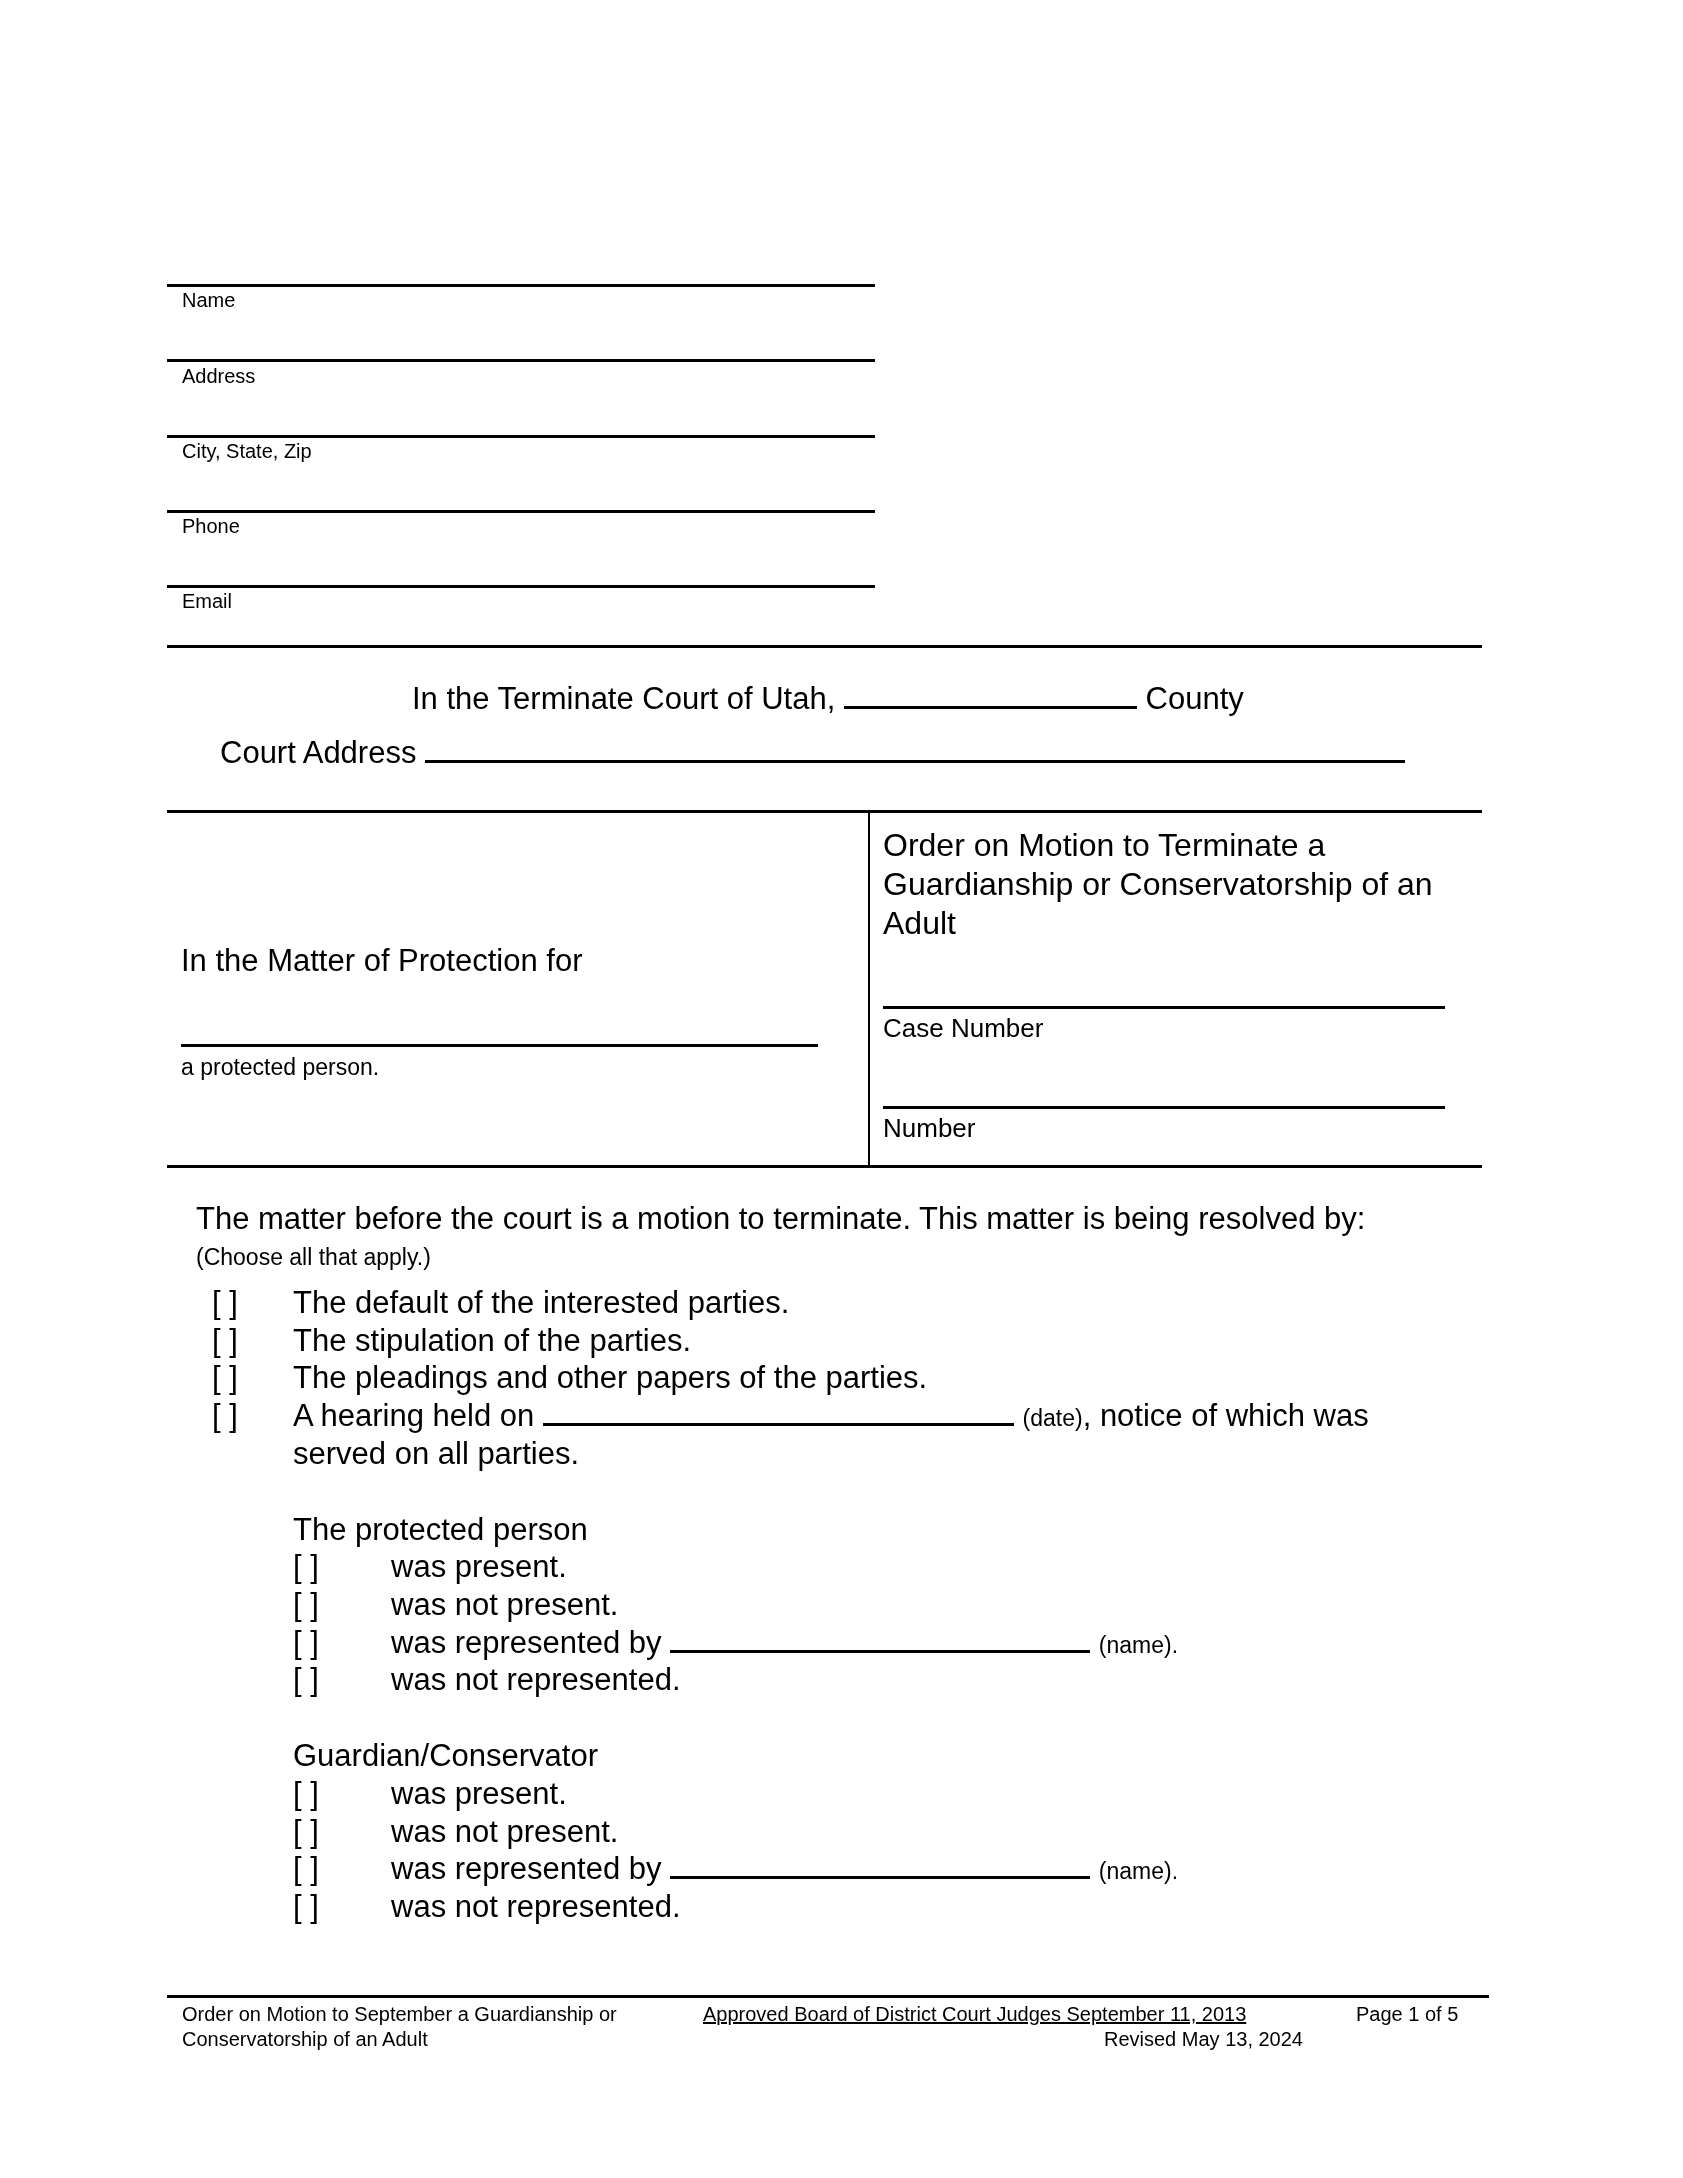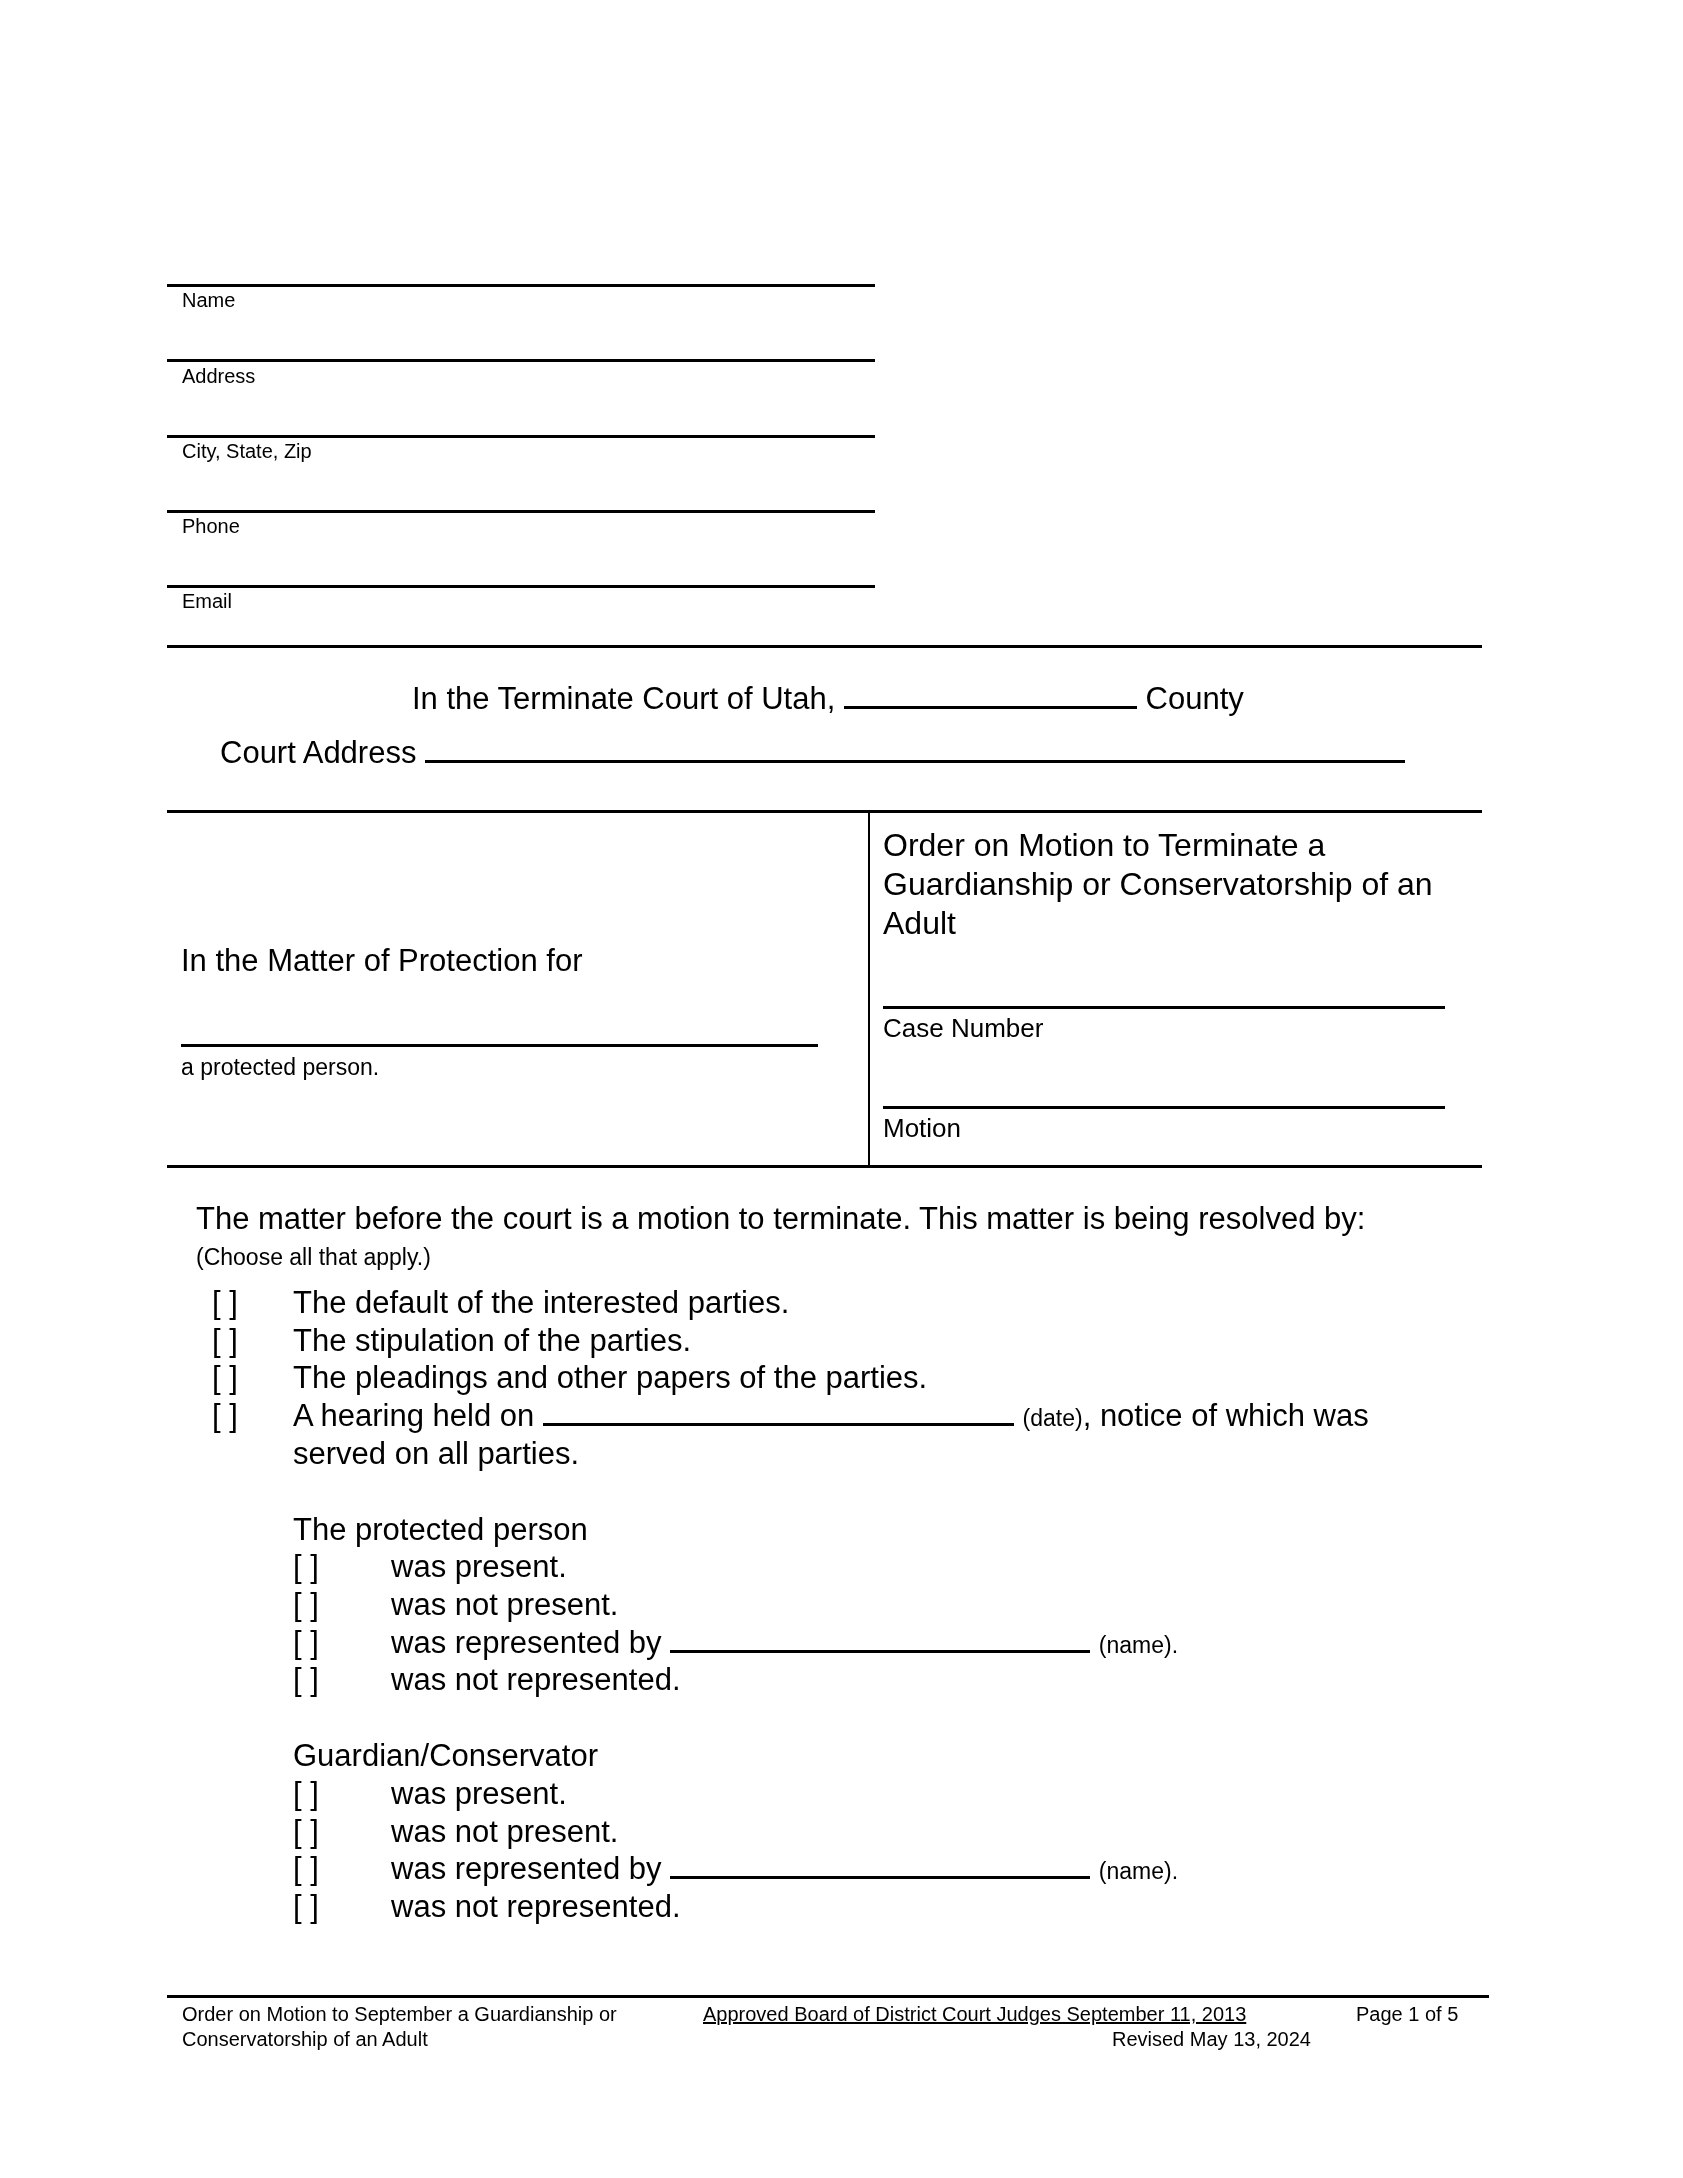--- a/index.html
+++ b/index.html
@@ -50,21 +50,21 @@
 <div class="hr" style="left:167px;top:1165px;width:1315px;height:3px;"></div>
 
 <div class="txt" style="left:181px;top:943px;">In the Matter of Protection for</div>
 <div class="hr" style="left:181px;top:1044px;width:637px;height:3px;"></div>
 <div class="txt small" style="left:181px;top:1049px;">a protected person.</div>
 
 <div class="title" style="left:883px;top:826px;">Order on Motion to Terminate a Guardianship or Conservatorship of an Adult</div>
 <div class="hr" style="left:883px;top:1006px;width:562px;height:3px;"></div>
 <div class="txt small" style="left:883px;top:1010px;font-size:26px;">Case Number</div>
 <div class="hr" style="left:883px;top:1106px;width:562px;height:3px;"></div>
-<div class="txt small" style="left:883px;top:1110px;font-size:26px;">Motion</div>
+<div class="txt small" style="left:883px;top:1110px;font-size:26px;">Number</div>
 
 <div class="txt" style="left:196px;top:1201px;">The matter before the court is a motion to terminate. This matter is being resolved by:</div>
 <div class="txt small" style="left:196px;top:1239px;">(Choose all that apply.)</div>
 
 <div>
   <div class="txt" style="left:212px;top:1285px;">[  ]</div>
   <div class="txt" style="left:293px;top:1285px;">The default of the interested parties.</div>
 
   <div class="txt" style="left:212px;top:1323px;">[  ]</div>
   <div class="txt" style="left:293px;top:1323px;">The stipulation of the parties.</div>
@@ -118,15 +118,15 @@
   </div>
 
   <div class="txt" style="left:293px;top:1889px;">[  ]</div>
   <div class="txt" style="left:391px;top:1889px;">was not represented.</div>
 </div>
 
 <div class="hr" style="left:167px;top:1995px;width:1322px;height:3px;"></div>
 <div class="ft" style="left:182px;top:2002px;">Order on Motion to September a Guardianship or</div>
 <div class="ft" style="left:182px;top:2027px;">Conservatorship of an Adult</div>
 <div class="ft" style="left:703px;top:2002px;text-decoration:underline;">Approved Board of District Court Judges September 11, 2013</div>
-<div class="ft" style="right:372px;top:2027px;margin-left:45px;">Revised May 13, 2024</div>
+<div class="ft" style="right:380px;top:2027px;margin-left:45px;">Revised May 13, 2024</div>
 <div class="ft" style="left:1356px;top:2002px;">Page 1 of 5</div>
 
 
 </body></html>

